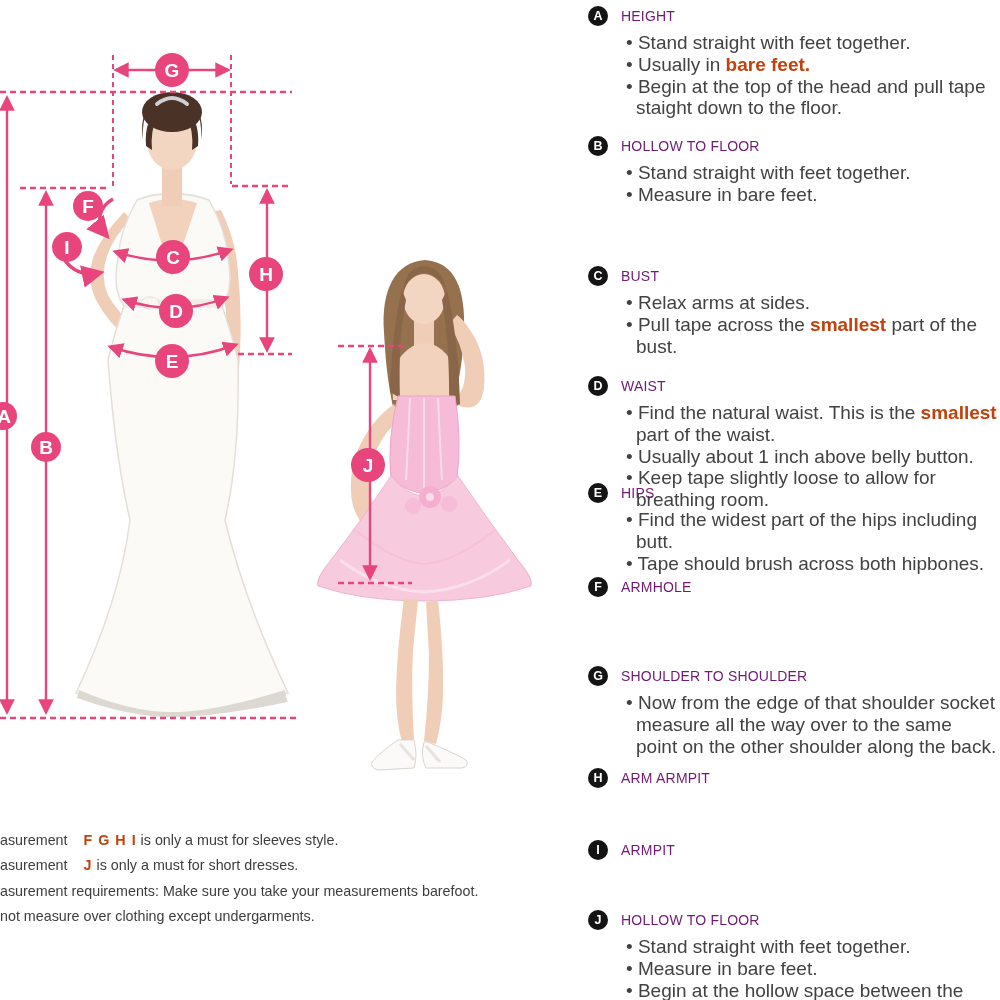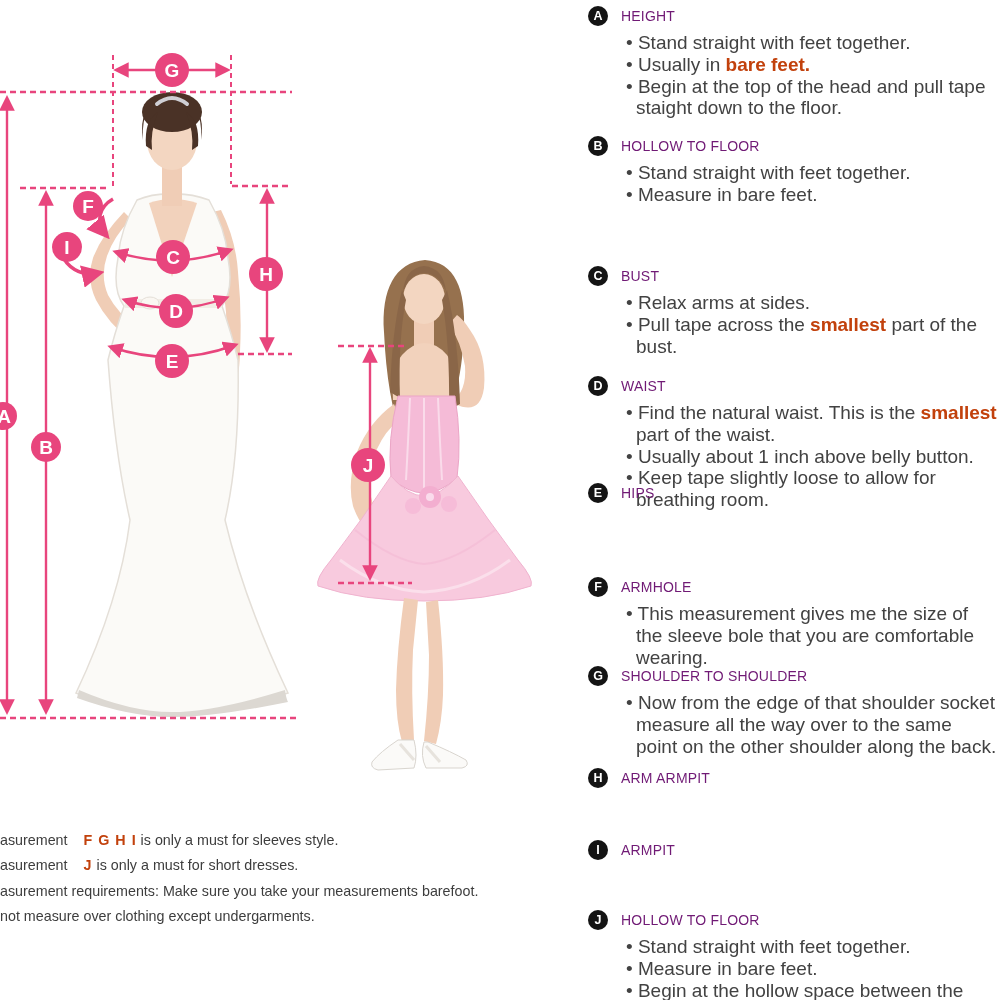--- a/index.html
+++ b/index.html
@@ -203,29 +203,30 @@
           <li><span>Find the natural waist. This is the </span><span class="hl">smallest</span><span> part of the waist.</span></li>
           <li><span>Usually about 1 inch above belly button.</span></li>
           <li><span>Keep tape slightly loose to allow for breathing room.</span></li>
         </ul>
       </div>
       <div class="section" style="top: 482px;">
         <div class="sec-head">
           <span class="badge">E</span>
           <span class="sec-title">HIPS</span>
         </div>
+        <ul class="bullets">
+          <li><span>Find the widest part of the hips including butt.</span></li>
+          <li><span>Tape should brush across both hipbones.</span></li>
+        </ul>
       </div>
       <div class="section" style="top: 576px;">
         <div class="sec-head">
           <span class="badge">F</span>
           <span class="sec-title">ARMHOLE</span>
         </div>
-        <ul class="bullets">
-          <li><span>This measurement gives me the size of the sleeve bole that you are comfortable wearing.</span></li>
-        </ul>
       </div>
       <div class="section" style="top: 665px;">
         <div class="sec-head">
           <span class="badge">G</span>
           <span class="sec-title">SHOULDER TO SHOULDER</span>
         </div>
         <ul class="bullets">
           <li><span>Now from the edge of that shoulder socket measure all the way over to the same point on the other shoulder along the back.</span></li>
         </ul>
       </div>

